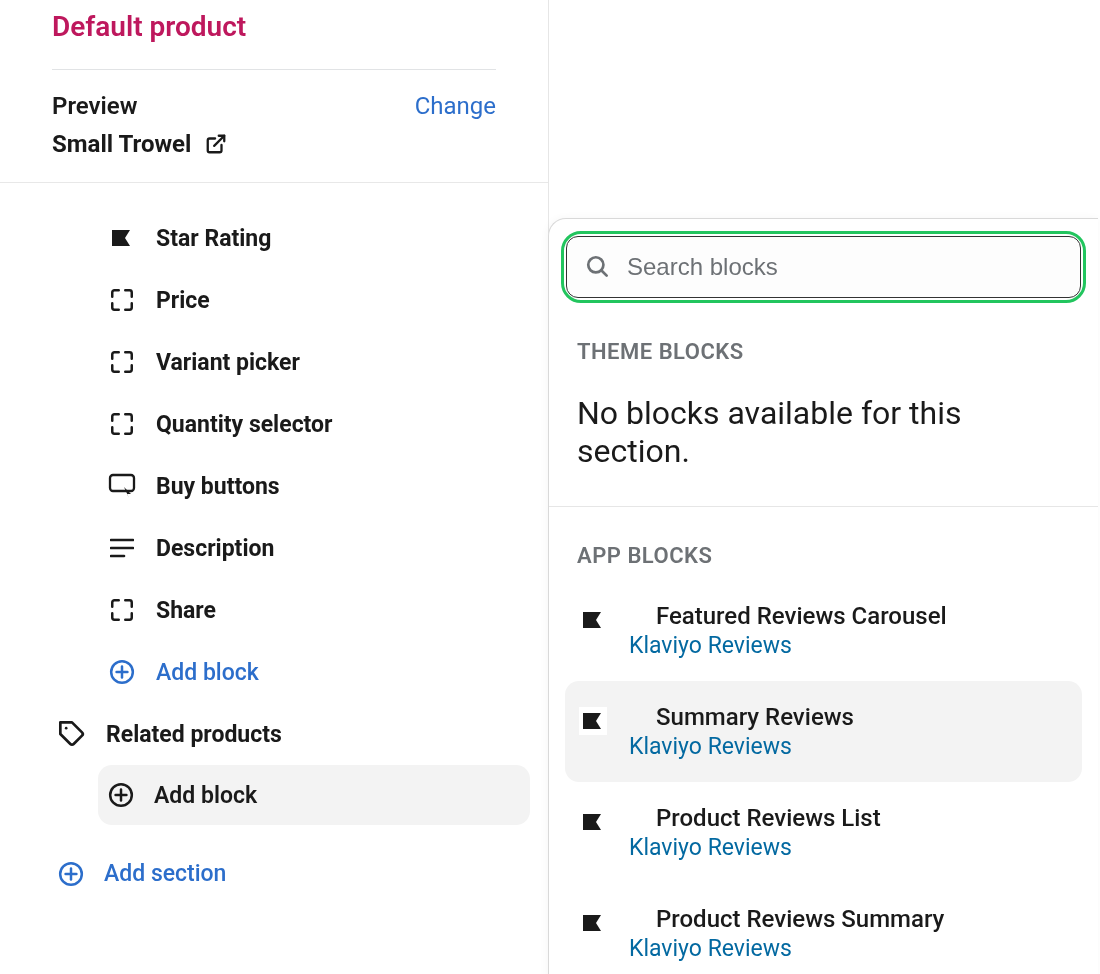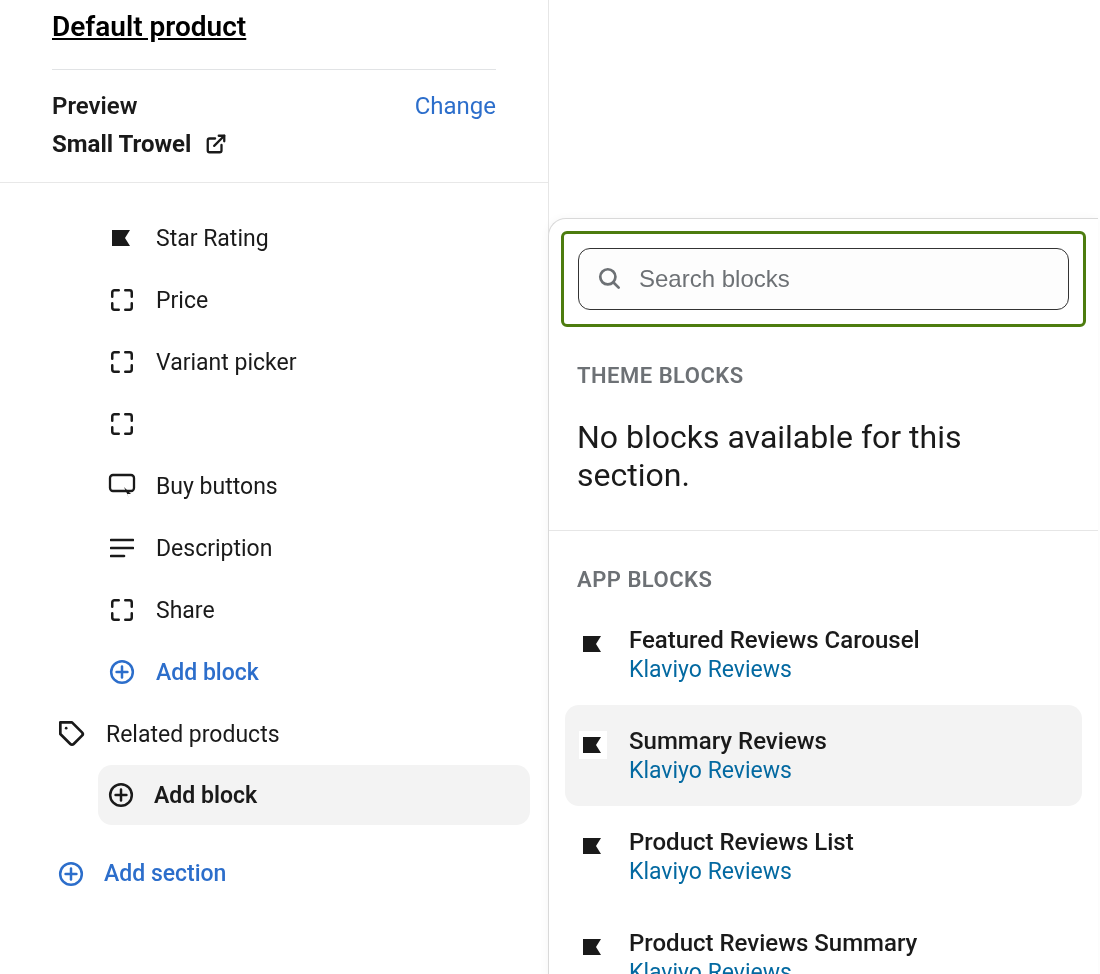--- a/index.html
+++ b/index.html
@@ -16,23 +16,22 @@
       width: 548px;
       height: 100%;
       background: #ffffff;
     }
     .header {
       padding: 10px 52px 0 52px;
     }
     .page-title {
       font-size: 28px;
       font-weight: 650;
-      color: #000000;
+      color: #be185d;
       padding-bottom: 26px;
-      text-decoration: underline;
     }
     .divider {
       border: none;
       border-top: 1px solid #e1e3e5;
       margin: 0;
     }
     .preview-row {
       display: flex;
       justify-content: space-between;
       align-items: center;
@@ -79,21 +78,21 @@
       cursor: pointer;
     }
     .tree-item .icon-wrap {
       width: 28px;
       display: flex;
       justify-content: center;
       align-items: center;
     }
     .tree-item .label {
       font-size: 23px;
-      font-weight: 400;
+      font-weight: 700;
       color: #1a1a1a;
     }
     .tree-item.link .label {
       color: #2c6ecb;
       font-weight: 500;
     }
     .tree-item.link svg { color: #2c6ecb; }
     .tree-item-l0 {
       padding-left: 58px;
     }
@@ -149,23 +148,23 @@
       left: 548px;
       top: 0;
       bottom: 0;
       width: 1px;
       background: #e6e6e6;
     }
     .search-wrap {
       padding: 12px 12px 0 12px;
     }
     .search-outer {
-      border: 3px solid #4d7c0f;
-      border-radius: 6px;
-      padding: 14px;
+      border: 3px solid #22c55e;
+      border-radius: 20px;
+      padding: 2px;
     }
     .search-inner {
       border: 1.5px solid #333;
       border-radius: 12px;
       background: #fdfdfd;
       display: flex;
       align-items: center;
       height: 62px;
       padding: 0 18px;
       gap: 16px;
@@ -219,20 +218,21 @@
       flex-shrink: 0;
     }
     .app-block-item.selected .app-icon {
       background: #ffffff;
     }
     .app-block-item .texts { display: flex; flex-direction: column; gap: 2px; }
     .app-block-item .title {
       font-size: 24px;
       font-weight: 500;
       color: #1a1a1a;
+      margin-left: 27px;
     }
     .app-block-item .subtitle {
       font-size: 23px;
       color: #0369a1;
     }
     svg { display: block; }
   </style>
 </head>
 <body>
 
@@ -296,20 +296,21 @@
 
     <div class="tree-item">
       <span class="icon-wrap">
         <svg width="26" height="26" viewBox="0 0 24 24" fill="none" stroke="#1a1a1a" stroke-width="2.3" stroke-linecap="round">
             <path d="M9 3H5a2 2 0 0 0-2 2v4"></path>
             <path d="M15 3h4a2 2 0 0 1 2 2v4"></path>
             <path d="M3 15v4a2 2 0 0 0 2 2h4"></path>
             <path d="M21 15v4a2 2 0 0 1-2 2h-4"></path>
           </svg>
       </span>
+      <span class="label">Quantity selector</span>
     </div>
 
     <div class="tree-item">
       <span class="icon-wrap">
         <svg width="28" height="26" viewBox="0 0 28 26" fill="none" stroke="#1a1a1a" stroke-width="2.3" stroke-linecap="round" stroke-linejoin="round">
             <rect x="2" y="2" width="24" height="16" rx="3"></rect>
             <path d="M16 14 L23 21 L19 21 L21 25" fill="#1a1a1a" stroke="none"></path>
           </svg>
       </span>
       <span class="label">Buy buttons</span>

